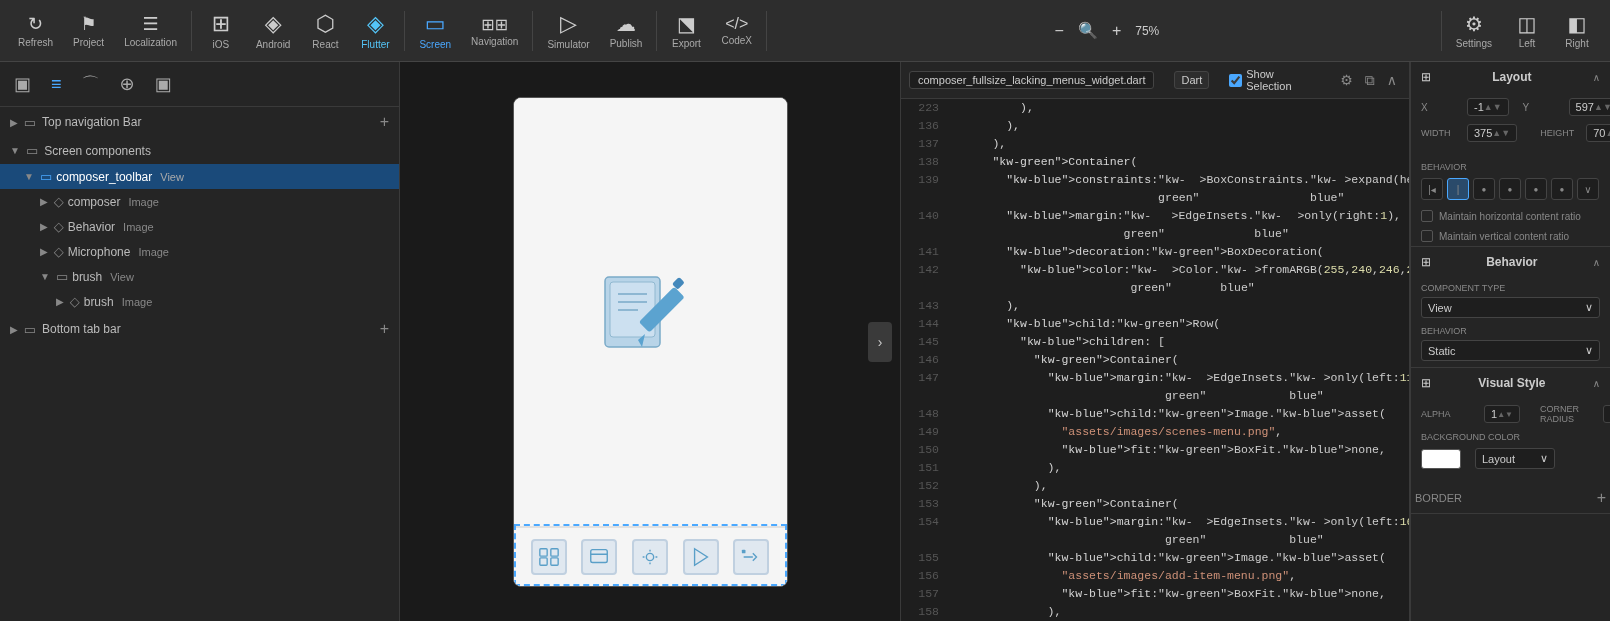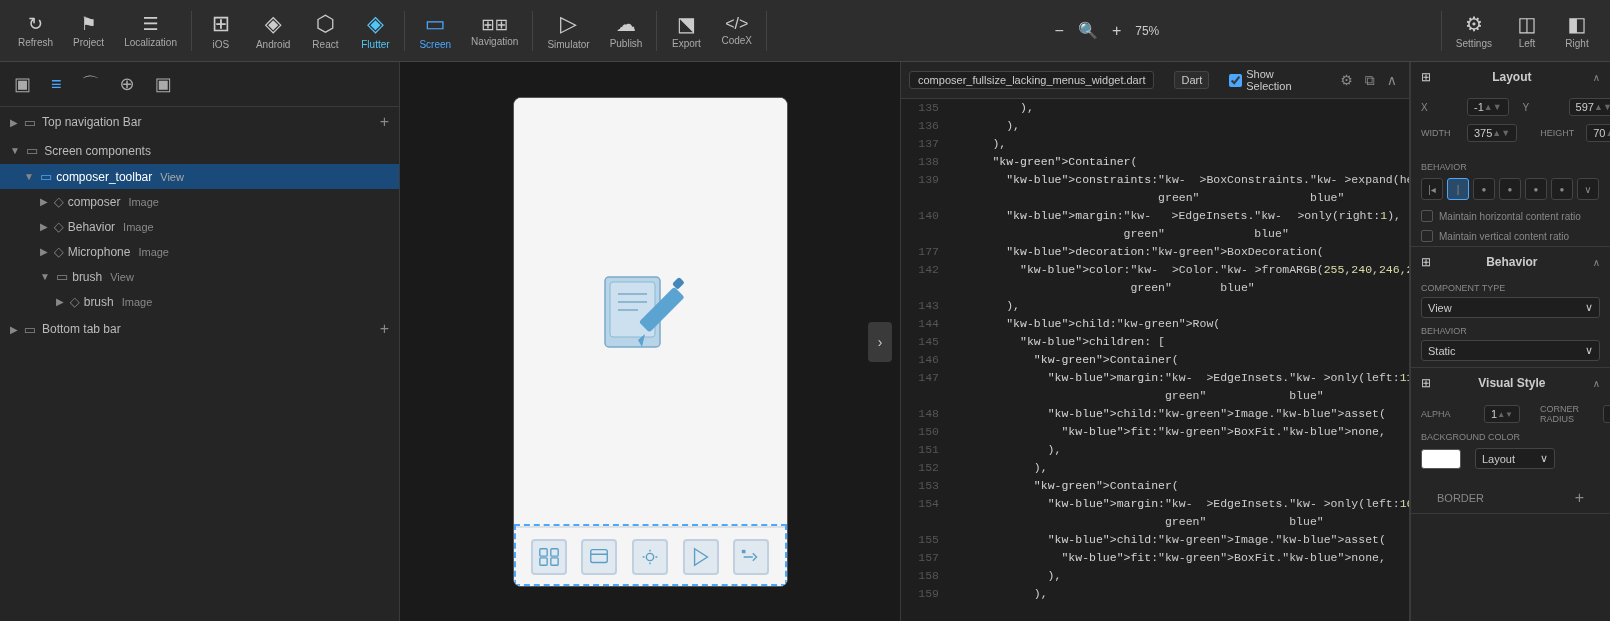--- a/index.html
+++ b/index.html
@@ -355,21 +355,21 @@
       height: 20px;
       background: white;
       border: 1px solid #555;
       border-radius: 3px;
       cursor: pointer;
     }
     .border-row {
       display: flex;
       align-items: center;
       justify-content: space-between;
-      padding: 6px 26px;
+      padding: 6px 4px;
       color: #888;
       font-size: 11px;
       text-align: right;
     }
     .border-add { font-size: 16px; cursor: pointer; color: #888; }
   </style>
 </head>
 <body>
 
 <div class="top-toolbar">
@@ -604,57 +604,65 @@
         <span>Show Selection</span>
       </label>
       <div class="code-icons">
         <button class="code-icon-btn">⚙</button>
         <button class="code-icon-btn">⧉</button>
         <button class="code-icon-btn">∧</button>
       </div>
     </div>
     <div class="code-body" id="code-lines-container">
     <div class="code-line">
-          <span class="line-num">135</span>
+          <span class="line-num">223</span>
           <span class="code-text">          ),</span>
         </div>
         <div class="code-line">
           <span class="line-num">136</span>
           <span class="code-text">        ),</span>
         </div>
         <div class="code-line">
           <span class="line-num">137</span>
           <span class="code-text">      ),</span>
         </div>
         <div class="code-line"><span class="line-num">138</span><span class="code-text">      <span class="&lt;span">"kw-green"</span>&gt;Container</span>(</div>
         <div class="code-line"><span class="line-num">139</span><span class="code-text">        <span class="&lt;span">"kw-blue"</span>&gt;constraints</span>: <span class="&lt;span">"kw-green"</span>&gt;BoxConstraints.<span class="&lt;span">"kw-blue"</span>&gt;expand(height: </div>
         <div class="code-line"><span class="line-num">140</span><span class="code-text">        <span class="&lt;span">"kw-blue"</span>&gt;margin</span>: <span class="&lt;span">"kw-green"</span>&gt;EdgeInsets.<span class="&lt;span">"kw-blue"</span>&gt;only(right: <span class="kw-yellow">1</span>),</div>
-        <div class="code-line"><span class="line-num">177</span><span class="code-text">        <span class="&lt;span">"kw-blue"</span>&gt;decoration</span>: <span class="&lt;span">"kw-green"</span>&gt;BoxDecoration(</div>
+        <div class="code-line"><span class="line-num">141</span><span class="code-text">        <span class="&lt;span">"kw-blue"</span>&gt;decoration</span>: <span class="&lt;span">"kw-green"</span>&gt;BoxDecoration(</div>
         <div class="code-line"><span class="line-num">142</span><span class="code-text">          <span class="&lt;span">"kw-blue"</span>&gt;color</span>: <span class="&lt;span">"kw-green"</span>&gt;Color.<span class="&lt;span">"kw-blue"</span>&gt;fromARGB(<span class="kw-yellow">255</span>, <span class="kw-yellow">240</span>, <span class="kw-yellow">246</span>, <span class="kw-yellow">246</span>),</div>
         <div class="code-line">
           <span class="line-num">143</span>
           <span class="code-text">        ),</span>
         </div>
         <div class="code-line"><span class="line-num">144</span><span class="code-text">        <span class="&lt;span">"kw-blue"</span>&gt;child</span>: <span class="&lt;span">"kw-green"</span>&gt;Row(</div>
         <div class="code-line"><span class="line-num">145</span><span class="code-text">          <span class="&lt;span">"kw-blue"</span>&gt;children</span>: [</div>
         <div class="code-line"><span class="line-num">146</span><span class="code-text">            <span class="&lt;span">"kw-green"</span>&gt;Container</span>(</div>
         <div class="code-line"><span class="line-num">147</span><span class="code-text">              <span class="&lt;span">"kw-blue"</span>&gt;margin</span>: <span class="&lt;span">"kw-green"</span>&gt;EdgeInsets.<span class="&lt;span">"kw-blue"</span>&gt;only(left: <span class="kw-yellow">11</span>),</div>
         <div class="code-line"><span class="line-num">148</span><span class="code-text">              <span class="&lt;span">"kw-blue"</span>&gt;child</span>: <span class="&lt;span">"kw-green"</span>&gt;Image.<span class="&lt;span">"kw-blue"</span>&gt;asset(</div>
+        <div class="code-line">
+          <span class="line-num">149</span>
+          <span class="code-text">                <span class="kw-orange">"assets/images/scenes-menu.png"</span>,</span>
+        </div>
         <div class="code-line"><span class="line-num">150</span><span class="code-text">                <span class="&lt;span">"kw-blue"</span>&gt;fit</span>: <span class="&lt;span">"kw-green"</span>&gt;BoxFit.<span class="&lt;span">"kw-blue"</span>&gt;none,</div>
         <div class="code-line">
           <span class="line-num">151</span>
           <span class="code-text">              ),</span>
         </div>
         <div class="code-line">
           <span class="line-num">152</span>
           <span class="code-text">            ),</span>
         </div>
         <div class="code-line"><span class="line-num">153</span><span class="code-text">            <span class="&lt;span">"kw-green"</span>&gt;Container</span>(</div>
         <div class="code-line"><span class="line-num">154</span><span class="code-text">              <span class="&lt;span">"kw-blue"</span>&gt;margin</span>: <span class="&lt;span">"kw-green"</span>&gt;EdgeInsets.<span class="&lt;span">"kw-blue"</span>&gt;only(left: <span class="kw-yellow">16</span>),</div>
         <div class="code-line"><span class="line-num">155</span><span class="code-text">              <span class="&lt;span">"kw-blue"</span>&gt;child</span>: <span class="&lt;span">"kw-green"</span>&gt;Image.<span class="&lt;span">"kw-blue"</span>&gt;asset(</div>
+        <div class="code-line">
+          <span class="line-num">156</span>
+          <span class="code-text">                <span class="kw-orange">"assets/images/add-item-menu.png"</span>,</span>
+        </div>
         <div class="code-line"><span class="line-num">157</span><span class="code-text">                <span class="&lt;span">"kw-blue"</span>&gt;fit</span>: <span class="&lt;span">"kw-green"</span>&gt;BoxFit.<span class="&lt;span">"kw-blue"</span>&gt;none,</div>
         <div class="code-line">
           <span class="line-num">158</span>
           <span class="code-text">              ),</span>
         </div>
         <div class="code-line">
           <span class="line-num">159</span>
           <span class="code-text">            ),</span>
         </div>
       </div>

